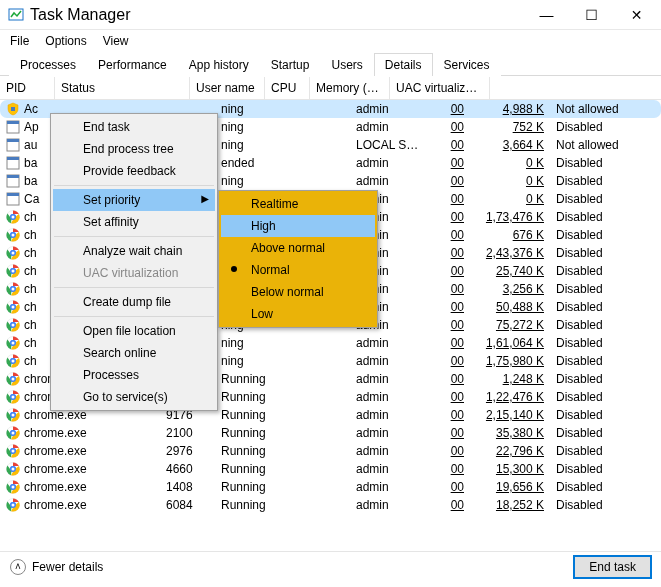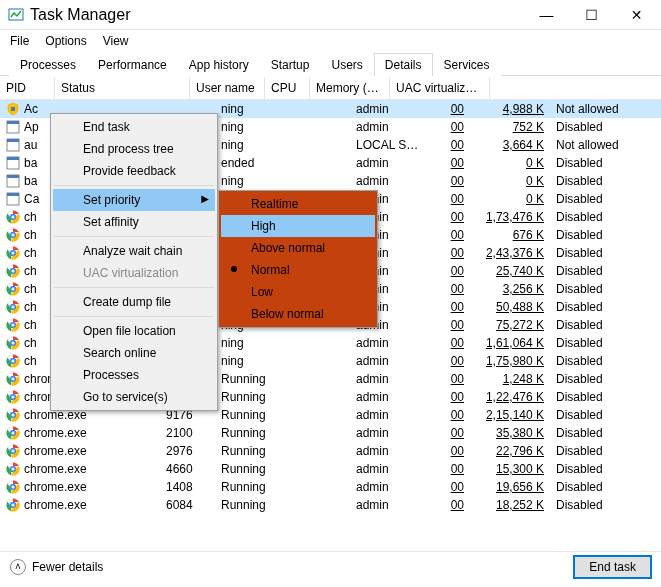--- a/index.html
+++ b/index.html
@@ -20,37 +20,37 @@
 .th { padding: 4px 6px; border-right: 1px solid #e5e5e5; overflow: hidden; white-space: nowrap; text-overflow: ellipsis; font-weight: normal; color: #000; }
 .th .sort { font-size: 8px; display: block; text-align: center; margin-top: -12px; margin-bottom: -2px; color: #888; }
 .col-name { width: 160px; }
 .col-pid { width: 55px; text-align: left; }
 .col-status { width: 135px; }
 .col-user { width: 75px; }
 .col-cpu { width: 45px; }
 .col-mem { width: 80px; text-align: right; }
 .col-uac { width: 100px; }
 .tbody { }
-.row { display: flex; height: 18px; align-items: center; }
+.row { display: flex; height: 18px; align-items: center; border-radius: 7px; }
 .row.selected { background: #cce8ff; }
 .cell { padding: 1px 6px; overflow: hidden; white-space: nowrap; text-overflow: ellipsis; }
 .cell.col-cpu, .cell.col-mem { text-align: right; text-decoration: underline; }
 .proc-icon { width: 14px; height: 14px; margin-right: 4px; display: inline-flex; vertical-align: middle; align-items: center; justify-content: center; }
 .footer { position: absolute; bottom: 6px; left: 0; right: 0; height: 30px; display: flex; align-items: center; padding: 0 10px; border-top: 1px solid #e5e5e5; background: #fff; }
 .fewer { display: flex; align-items: center; gap: 6px; flex: 1; }
 .chev { width: 16px; height: 16px; border: 1px solid #888; border-radius: 50%; display: flex; align-items: center; justify-content: center; font-size: 10px; }
 .end-btn { border: 1px solid #adadad; background: #e1e1e1; padding: 3px 14px; }
 .end-btn.focus { border: 1px solid #0078d7; outline: 1px solid #0078d7; }
 .ctx-menu { position: absolute; background: #f0f0f0; border: 1px solid #a0a0a0; box-shadow: 2px 2px 4px rgba(0,0,0,0.3); padding: 2px; z-index: 10; }
 .ctx-item { padding: 4px 20px 4px 30px; white-space: nowrap; position: relative; }
 .ctx-item.hover { background: #90c8f6; }
 .ctx-item.disabled { color: #888; }
 .ctx-sep { height: 1px; background: #d7d7d7; margin: 3px 1px; }
 .ctx-item .arrow { position: absolute; right: 6px; top: 4px; font-size: 10px; }
-.submenu { position: absolute; left: 215px; top: 80px; background: #c2410c; border: 1px solid #a0a0a0; box-shadow: 2px 2px 4px rgba(0,0,0,0.3); padding: 2px; z-index: 11; min-width: 160px; }
+.submenu { position: absolute; left: 215px; top: 80px; background: #eab308; border: 1px solid #a0a0a0; box-shadow: 2px 2px 4px rgba(0,0,0,0.3); padding: 2px; z-index: 11; min-width: 160px; }
 .sub-item { padding: 4px 20px 4px 30px; position: relative; }
 .sub-item.hover { background: #90c8f6; }
 .sub-item .radio { position: absolute; left: 10px; top: 7px; width: 6px; height: 6px; background: #000; border-radius: 50%; }
 .name-wrap { display: flex; align-items: center; width: 100%; }
 </style>
 </head>
 <body>
 
 <div class="titlebar">
   <span class="app-icon">
@@ -651,22 +651,22 @@
     <div class="ctx-item">Open file location</div>
     <div class="ctx-item">Search online</div>
     <div class="ctx-item">Processes</div>
     <div class="ctx-item">Go to service(s)</div>
   </div>
 <div class="submenu" id="sub" style="left: 218px; top: 190px;">
     <div class="sub-item"><span>Realtime</span></div>
     <div class="sub-item hover"><span>High</span></div>
     <div class="sub-item"><span>Above normal</span></div>
     <div class="sub-item"><span class="radio"></span><span>Normal</span></div>
+    <div class="sub-item"><span>Below normal</span></div>
     <div class="sub-item"><span>Low</span></div>
-    <div class="sub-item"><span>Below normal</span></div>
   </div>
 
 <div class="footer">
   <div class="fewer">
     <span class="chev">˄</span>
     <span>Fewer details</span>
   </div>
   <button class="end-btn focus">End task</button>
 </div>
 

